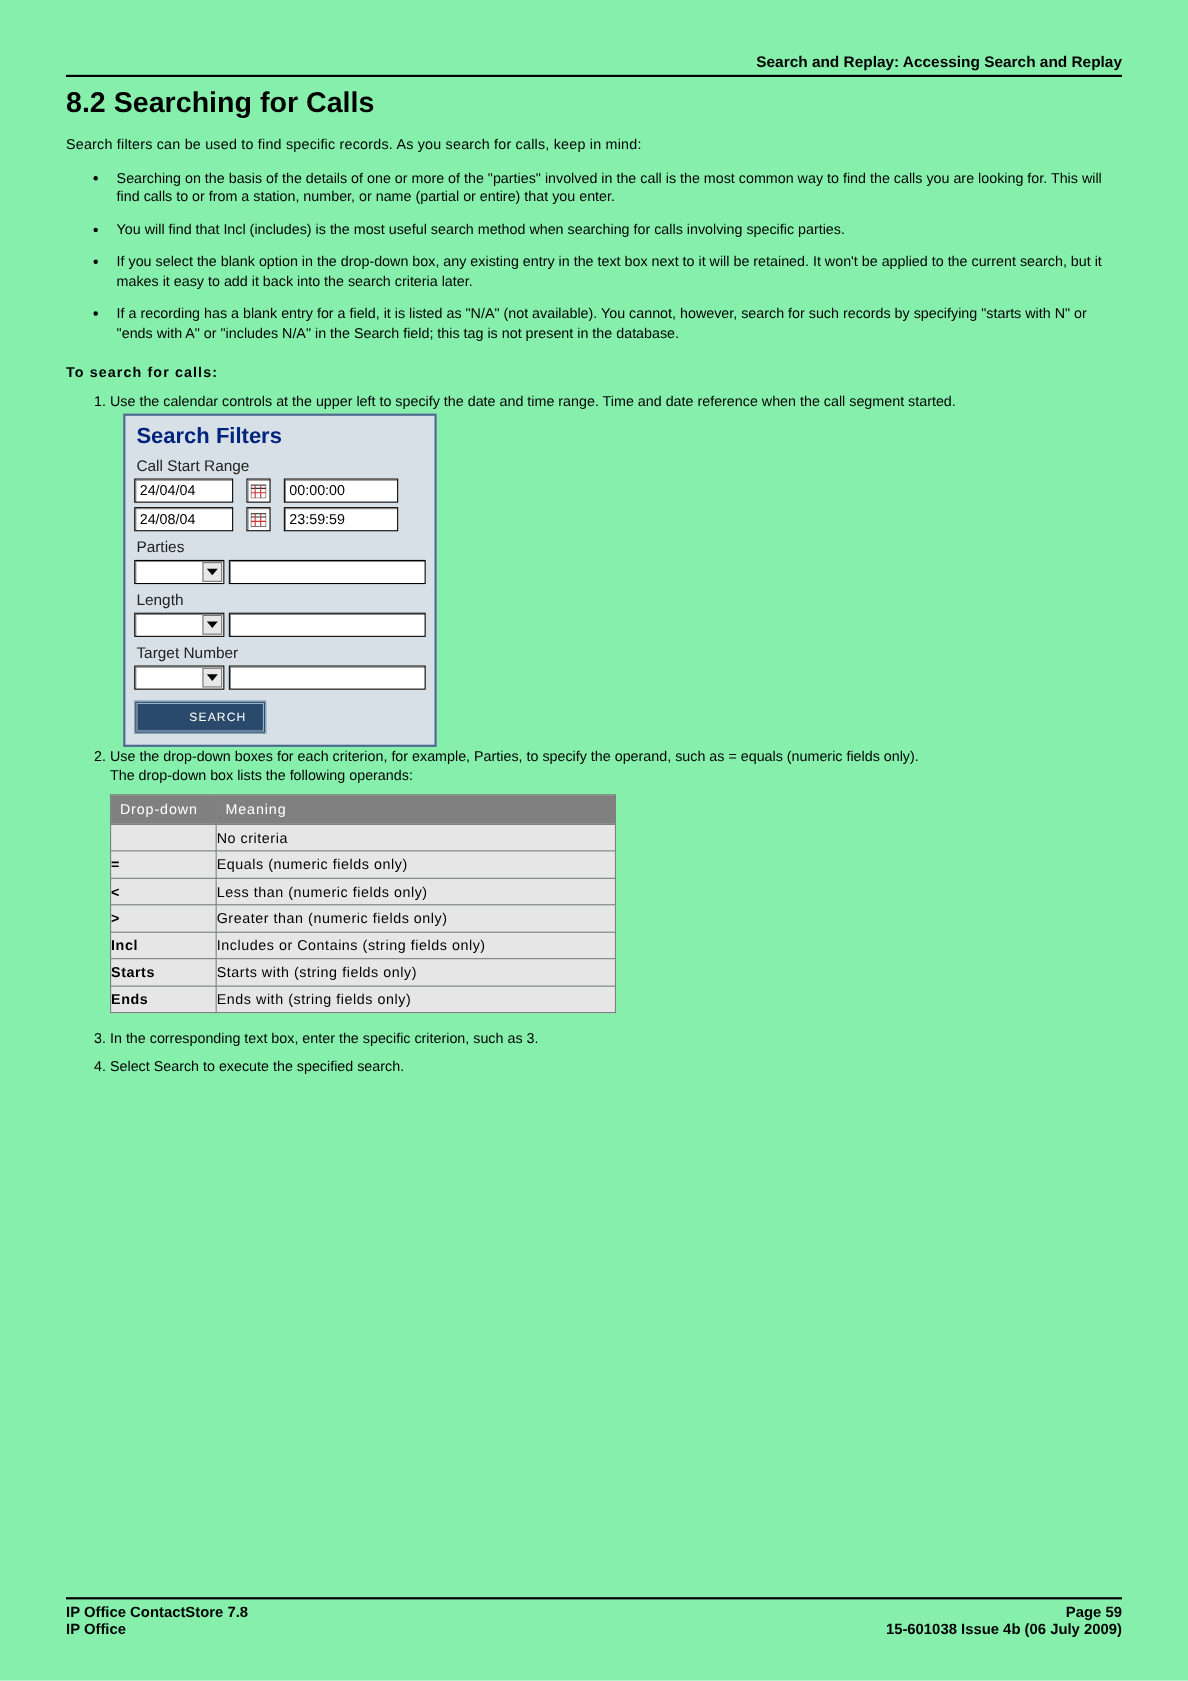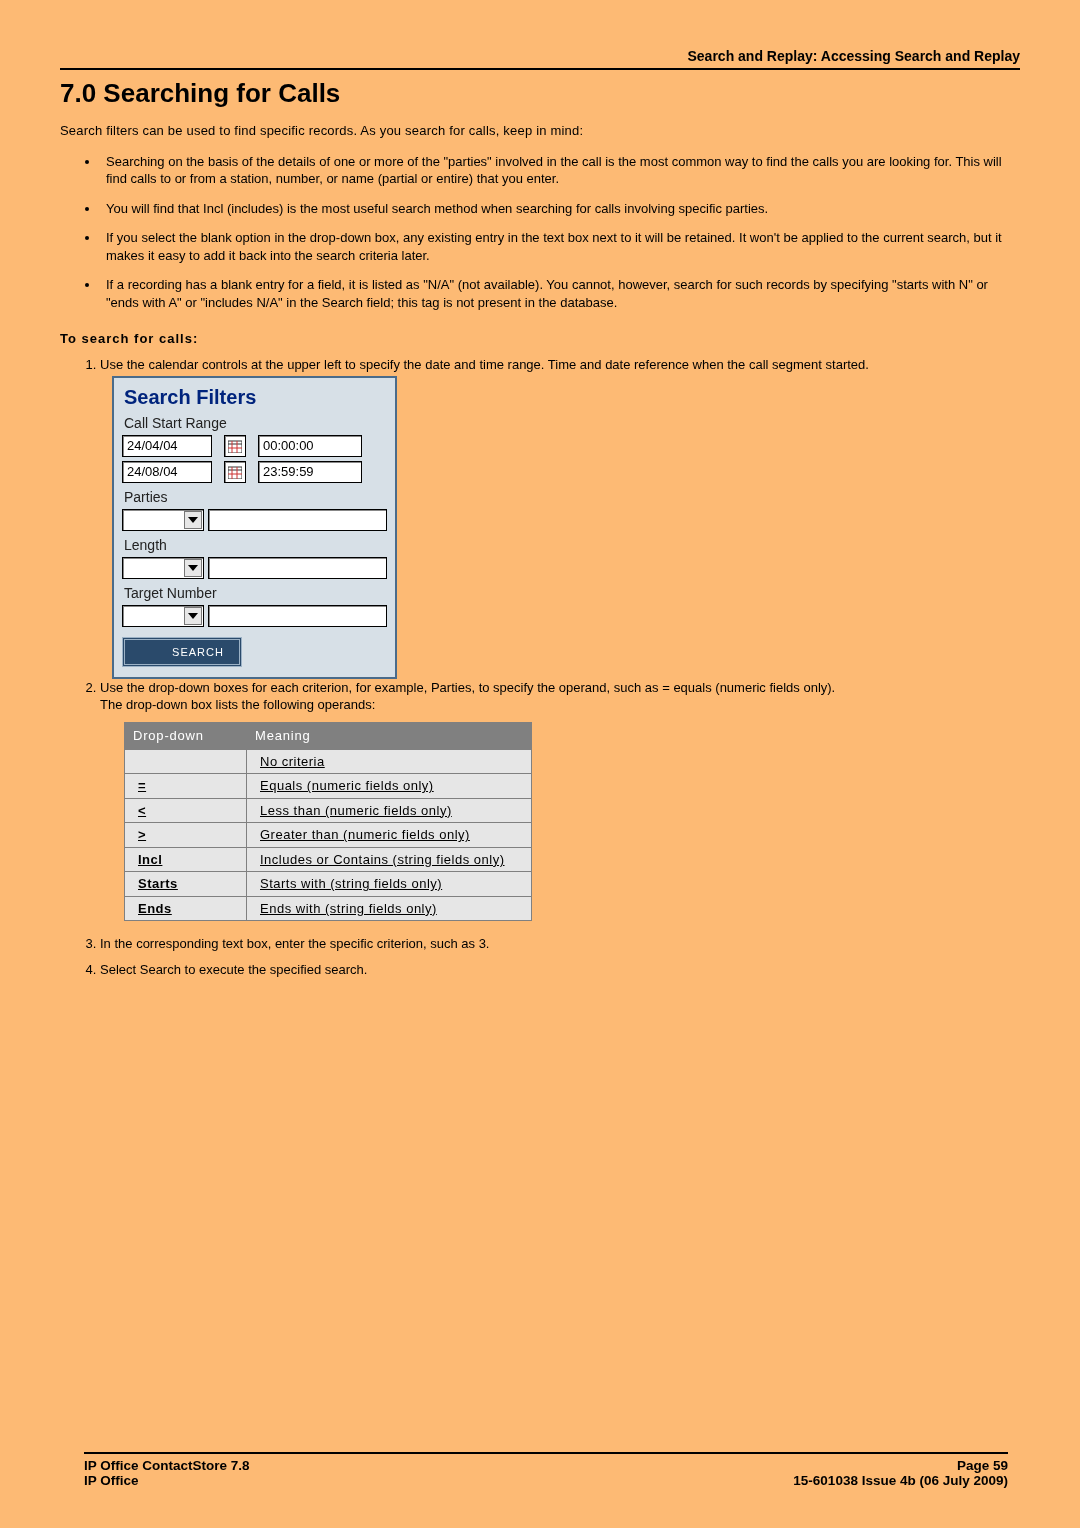--- a/index.html
+++ b/index.html
@@ -9,21 +9,21 @@
     background: #fff;
     font-family: Verdana, Geneva, sans-serif;
     color: #000;
   }
   .page {
     width: 1080px;
     height: 1528px;
     box-sizing: border-box;
     padding: 48px 60px 0 60px;
     position: relative;
-    background: #fdba74;
+    background: #86efac;
   }
   .header-right {
     text-align: right;
     font-weight: bold;
     font-size: 14px;
     margin-bottom: 2px;
   }
   .header-rule {
     border: none;
     border-top: 2px solid #000;
@@ -174,50 +174,47 @@
     align-items: center;
     justify-content: center;
     font-family: Verdana, sans-serif;
     padding-left: 32px;
   }
   .step2-sub { margin-top: 18px; }
   
   table.op-table {
     border-collapse: collapse;
     margin-top: 8px;
-    width: 408px;
-    margin-left: 24px;
+    width: 460px;
   }
   table.op-table th {
     background: #808080;
     color: #fff;
     font-weight: normal;
     text-align: left;
     padding: 4px 8px;
     border: 1px solid #808080;
     font-size: 13px;
     letter-spacing: 0.8px;
   }
   table.op-table td {
     border: 1px solid #808080;
     background: #e6e6e6;
-    padding: 3px 13px;
+    padding: 3px 0;
     font-size: 13px;
     letter-spacing: 0.5px;
-    text-decoration: underline;
   }
   table.op-table td.op { font-weight: bold; width: 95px; }
   table.op-table tr.no-crit td.op { font-weight: normal; }
   
   .footer {
     position: absolute;
     left: 60px;
-    right: 72px;
+    right: 60px;
     bottom: 40px;
-    margin-left: 24px;
   }
   .footer hr {
     border: none;
     border-top: 2px solid #000;
     margin: 0 0 4px 0;
   }
   .footer-line {
     display: flex;
     justify-content: space-between;
     font-size: 13.5px;
@@ -226,21 +223,21 @@
   .black { color: #000; }
 </style>
 </head>
 <body>
 
 <div class="page">
 
   <div class="header-right">Search and Replay: Accessing Search and Replay</div>
   <hr class="header-rule">
 
-  <h1 class="section-title">7.0 Searching for Calls</h1>
+  <h1 class="section-title">8.2 Searching for Calls</h1>
 
   <p class="body-text">Search filters can be used to find specific records. As you search for calls, keep in mind:</p>
 
   <ul class="bullets">
     <li>Searching on the basis of the details of one or more of the "parties" involved in the call is the most common way to find the calls you are looking for. This will find calls to or from a station, number, or name (partial or entire) that you enter.</li>
     <li>You will find that Incl (includes) is the most useful search method when searching for calls involving specific parties.</li>
     <li>If you select the blank option in the drop-down box, any existing entry in the text box next to it will be retained. It won't be applied to the current search, but it makes it easy to add it back into the search criteria later.</li>
     <li>If a recording has a blank entry for a field, it is listed as "N/A" (not available). You cannot, however, search for such records by specifying "starts with N" or "ends with A" or "includes N/A" in the Search field; this tag is not present in the database.</li>
   </ul>
 

